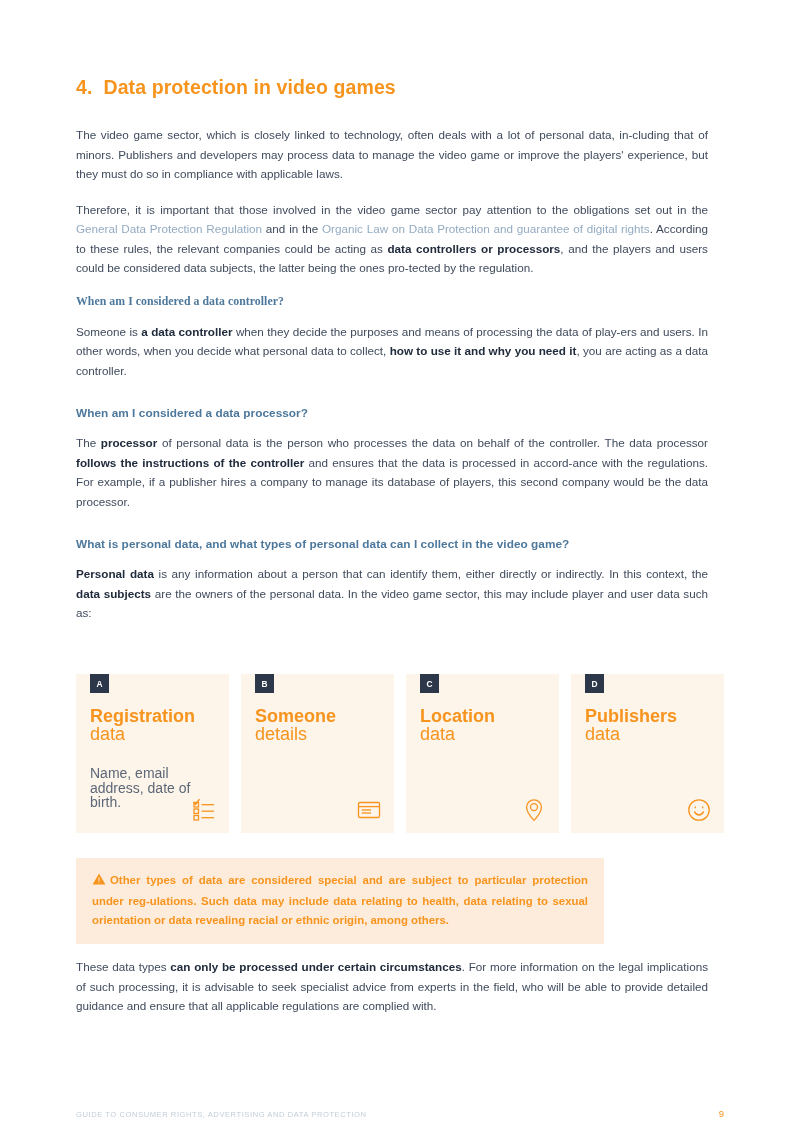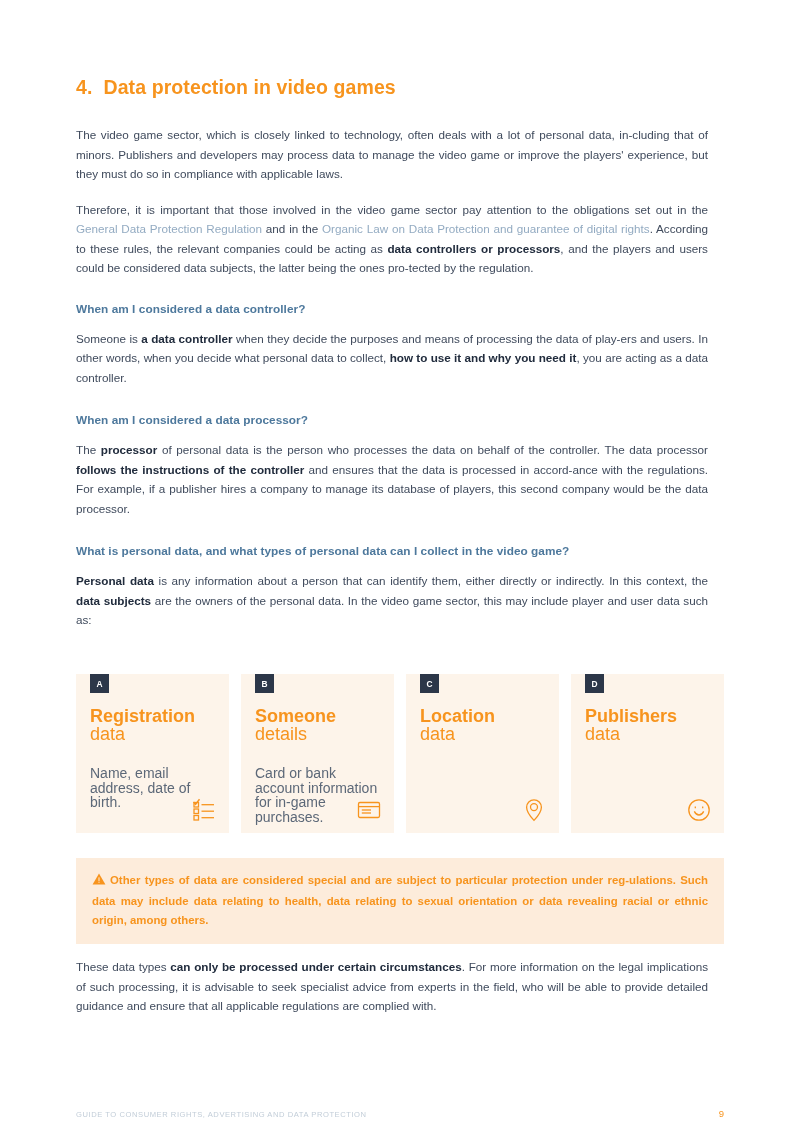--- a/index.html
+++ b/index.html
@@ -64,21 +64,21 @@
     color: #93abc2;
     text-decoration: none;
   }
   h3.subhead {
     margin: 26px 0 13px 0;
     font-size: 11.8px;
     font-weight: bold;
     color: #4d789c;
     letter-spacing: 0.05px;
   }
-  h3.subhead.first { margin-top: 24px; }
+  h3.subhead.first { margin-top: 16px; font-family: Liberation Serif, serif; }
 
   
   .cards {
     position: absolute;
     left: 76px;
     top: 674px;
     width: 648px;
     display: flex;
     gap: 12px;
   }
@@ -129,21 +129,21 @@
     height: 24px;
     color: #F7941E;
   }
   .card-icon svg { display: block; }
 
   
   .callout {
     position: absolute;
     left: 76px;
     top: 858px;
-    width: 648px;
+    width: 528px;
     box-sizing: border-box;
     background: #fdecdb;
     padding: 13px 16px 14px 16px;
   }
   .callout-text {
     font-size: 11.4px;
     line-height: 19px;
     color: #F7941E;
     font-weight: bold;
     text-align: justify;
@@ -235,21 +235,20 @@
         </svg>
       </div>
     </div>
 
     <div class="card">
       <div class="card-badge">B</div>
       <div class="card-title">
         <span>Someone</span>
         <span class="t2">details</span>
       </div>
-      <div class="card-desc">Card or bank account information for in-game purchases.</div>
       <div class="card-icon">
         <svg viewBox="0 0 24 24" width="24" height="24" fill="none" stroke="currentColor" stroke-width="1.3">
           <rect x="1.5" y="4.5" width="21" height="15" rx="1.4"></rect>
           <path d="M1.5 8.6 H22.5" stroke-width="1.3"></path>
           <path d="M4.8 12 H14"></path>
           <path d="M4.8 15 H14"></path>
         </svg>
       </div>
     </div>
 

